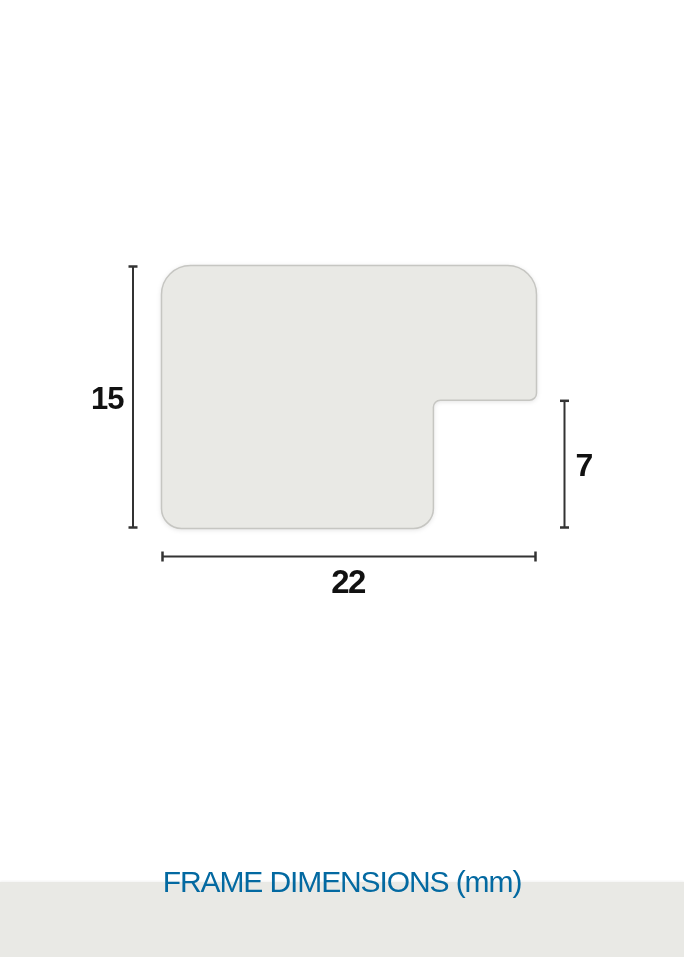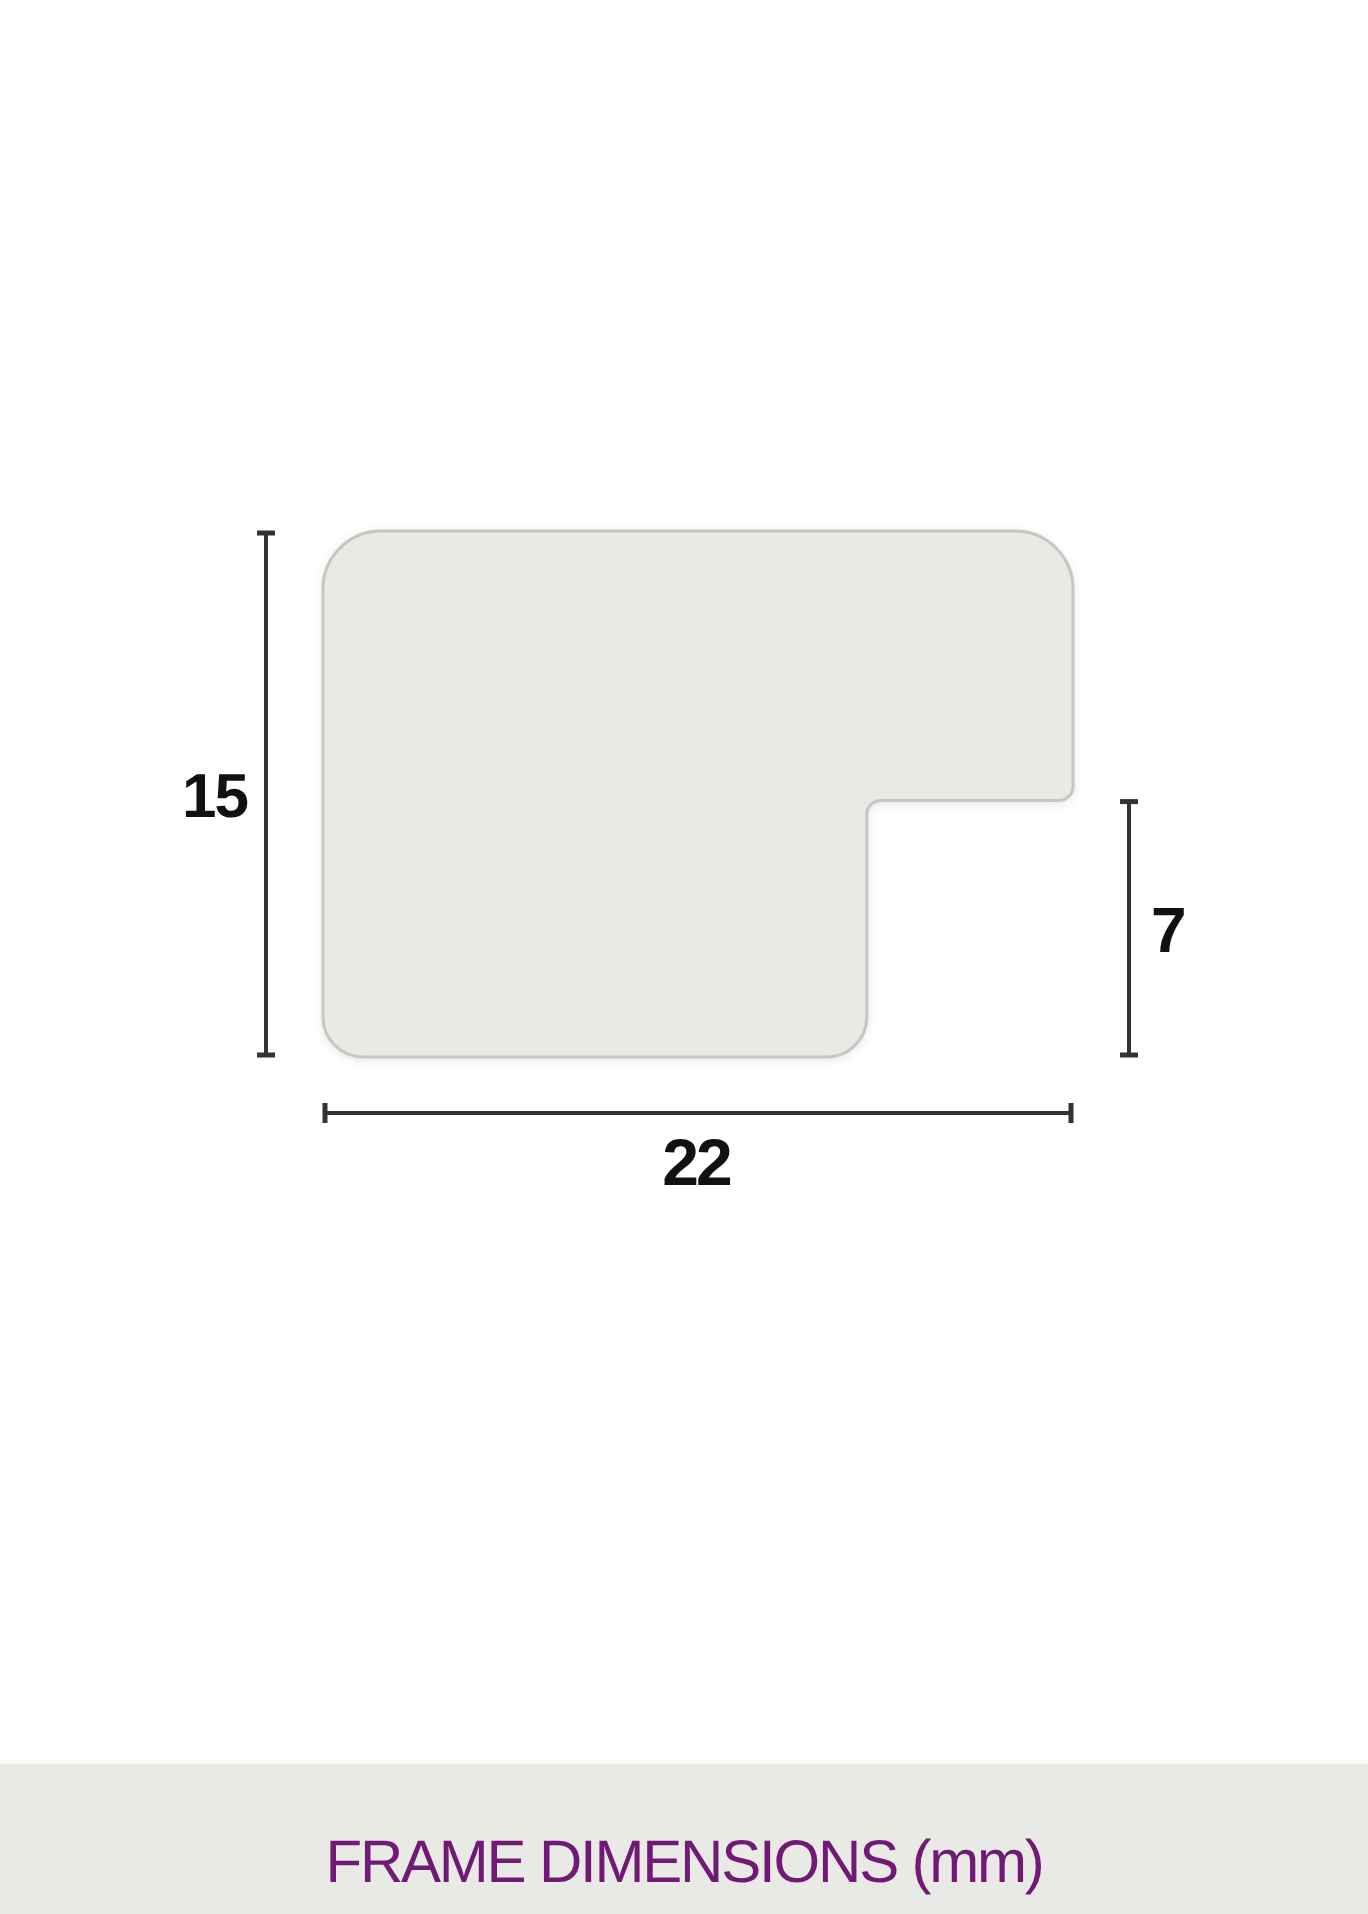--- a/index.html
+++ b/index.html
@@ -1,18 +1,18 @@
 <!DOCTYPE html>
 <html><head>
 <meta charset="utf-8">
 <style>
   html,body{margin:0;padding:0;}
   body{width:684px;height:957px;background:#ffffff;font-family:"Liberation Sans",sans-serif;position:relative;overflow:hidden;}
   .footer{position:absolute;left:0;top:882px;width:684px;height:75px;background:#e9e9e5;box-shadow:0 -1px 2px rgba(0,0,0,0.05);}
-  .footer-text{position:absolute;left:0;width:684px;top:917px;line-height:30px;text-align:center;font-size:30px;color:#701a75;letter-spacing:-1.1px;}
+  .footer-text{position:absolute;left:0;width:684px;top:867px;line-height:30px;text-align:center;font-size:30px;color:#0369a1;letter-spacing:-1.1px;}
 </style>
 </head>
 <body>
 
 <svg width="684" height="684" viewBox="0 0 684 684" style="position:absolute;left:0;top:0;">
 
   <path d="M 190.5 265.5 H 507.5 A 29 29 0 0 1 536.5 294.5 V 393.2 A 7 7 0 0 1 529.5 400.2 H 440.4 A 7 7 0 0 0 433.4 407.2 V 508.5 A 20 20 0 0 1 413.4 528.5 H 181.5 A 20 20 0 0 1 161.5 508.5 V 294.5 A 29 29 0 0 1 190.5 265.5 Z" fill="#e9e9e5" stroke="#c6c6c2" stroke-width="1.5" style="filter:drop-shadow(0 1px 2px rgba(0,0,0,0.10));"></path>
 
   <g stroke="#333333" stroke-width="2">
     <line x1="133" y1="266.5" x2="133" y2="527.5"></line>

